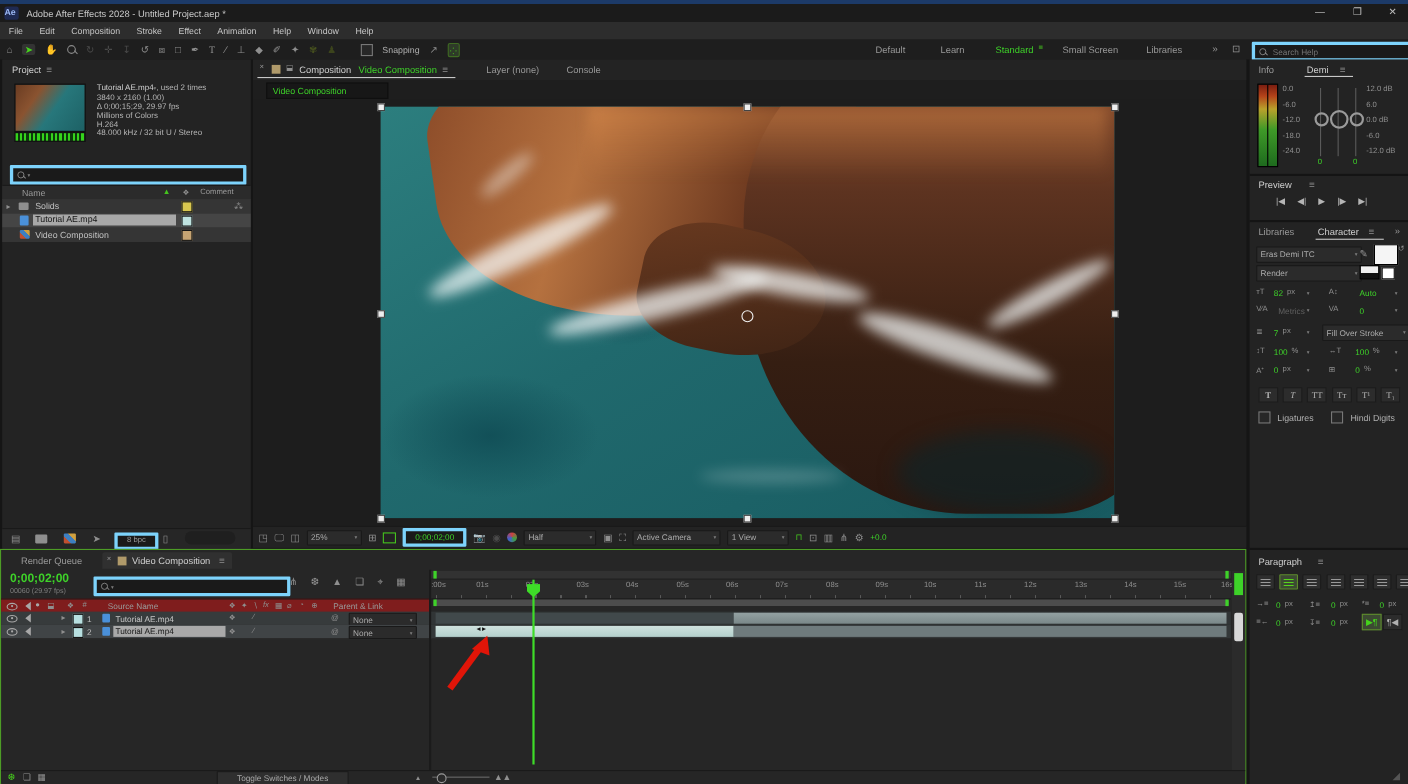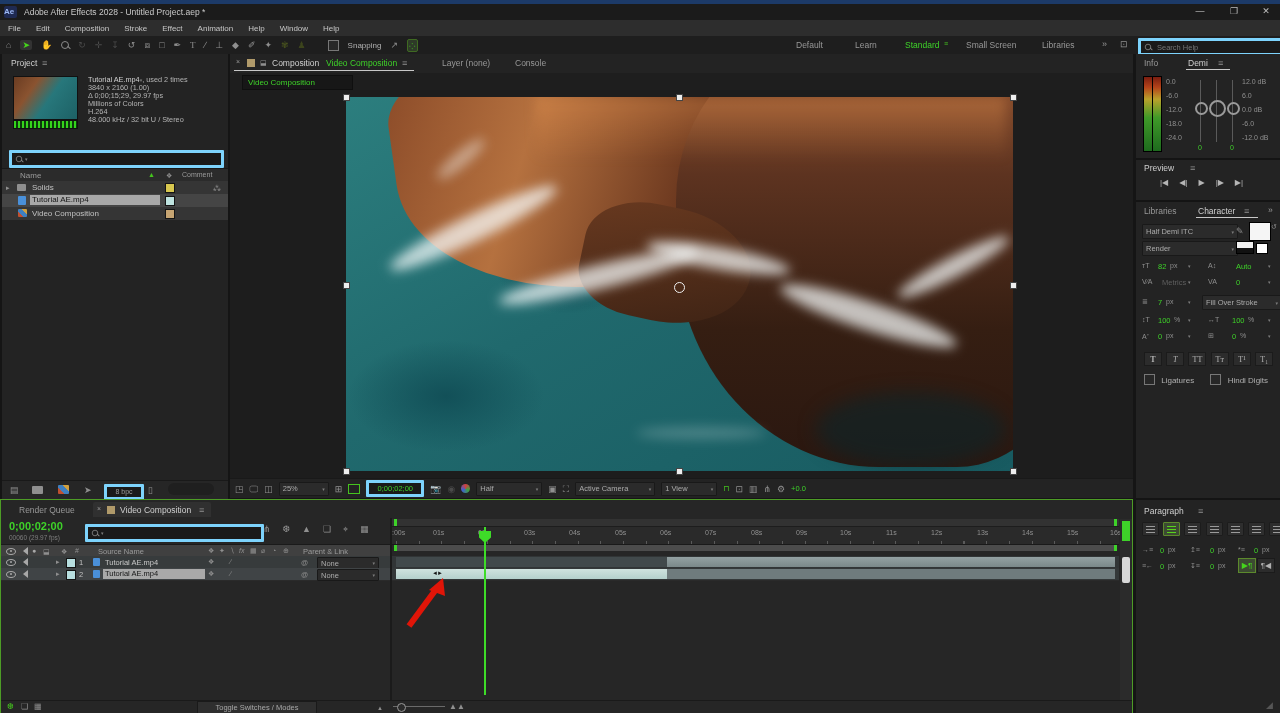--- a/index.html
+++ b/index.html
@@ -290,21 +290,21 @@
   </div>
 
   <div class="a" style="left:0;top:148px;width:144px;height:296px;border-bottom:2px solid #141414">
     <span class="a tabtxt" style="left:8px;top:4px">Libraries</span>
     <span class="a tabtxt on" style="left:62px;top:4px">Character</span>
     <span class="a ic" style="left:108px;top:4px">≡</span>
     <span class="a tabtxt" style="left:132px;top:3px">»</span>
     <div class="a" style="left:60px;top:15px;width:62px;height:1px;background:#c8c8c8"></div>
 
     <div class="a dd" style="left:6px;top:22px;width:88px;height:13px">
-      <span>Half Demi ITC</span>
+      <span>Eras Demi ITC</span>
         <span class="vv">▾</span>
       </div>
     <span class="a ic" style="left:100px;top:24px">✎</span>
     <div class="a" style="left:113px;top:20px;width:20px;height:17px;background:#f5f5f5;border:1px solid #000"></div>
     <span class="a ic" style="left:135px;top:20px;font-size:7px">↺</span>
     <div class="a dd" style="left:6px;top:39px;width:88px;height:13px">
       <span>Render</span>
         <span class="vv">▾</span>
       </div>
     <div class="a" style="left:100px;top:39px;width:16px;height:11px;background:linear-gradient(#f0f0f0 0 55%,#111 55%);border:1px solid #000"></div>
@@ -434,21 +434,21 @@
   </div>
   <div class="a" style="left:262px;top:24px;display:flex;gap:12px">
     <span class="ic">⋔</span>
     <span class="ic">❆</span>
     <span class="ic">▲</span>
     <span class="ic">❏</span>
     <span class="ic">⌖</span>
     <span class="ic">▦</span>
   </div>
 
-  <div class="a" style="left:0;top:44px;width:390px;height:12px;background:#404040;border-top:1px solid #1a1a1a;border-bottom:1px solid #1a1a1a">
+  <div class="a" style="left:0;top:44px;width:390px;height:12px;background:#7f1d1d;border-top:1px solid #1a1a1a;border-bottom:1px solid #1a1a1a">
     <span class="a eye" style="left:5px;top:3px"></span>
     <span class="a spk" style="left:18px;top:2px"></span>
     <span class="a" style="left:31px;top:2px;color:#a8a8a8;font-size:7px">●</span>
     <span class="a ic" style="left:42px;top:2px;font-size:7px">⬓</span>
     <span class="a ic" style="left:60px;top:2px;font-size:7px">❖</span>
     <span class="a glyph7" style="left:74px;top:2px">#</span>
     <span class="a" style="left:97px;top:2px;color:#9a9a9a;font-size:7.5px">Source Name</span>
     <span class="a glyph7" style="left:207px;top:2px">❖</span>
     <span class="a glyph7" style="left:218px;top:2px">✦</span>
     <span class="a glyph7" style="left:229px;top:2px">∖</span>

